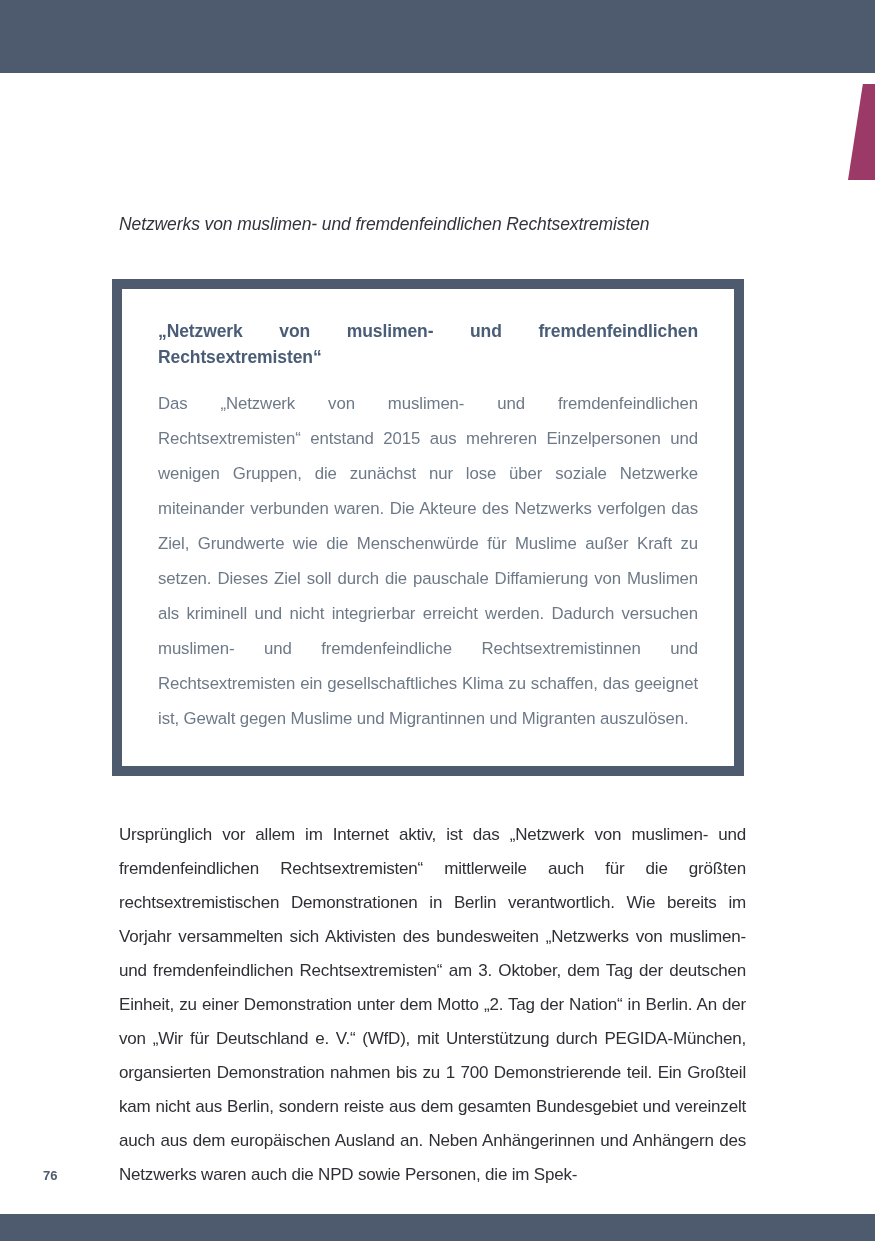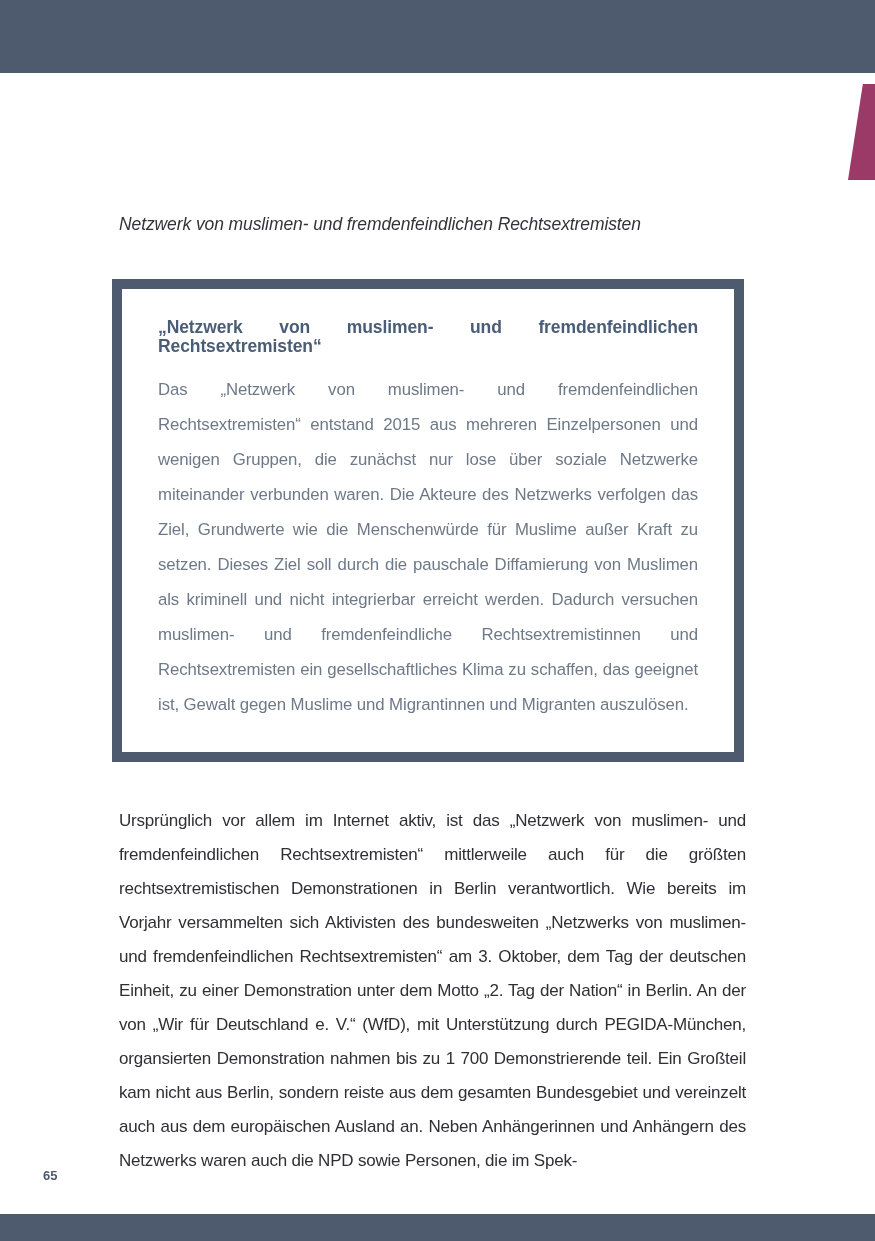--- a/index.html
+++ b/index.html
@@ -41,21 +41,21 @@
   .callout{
     margin-top:44px;margin-left:-7px;
     width:632px;
     border:10px solid var(--box-border);
     background:#ffffff;
     padding:29px 36px 30px 36px;
   }
   .callout-title{
     font-size:17.5px;font-weight:700;
     color:var(--box-title-text);
-    line-height:19px;
+    line-height:26px;
     text-align:justify;
     letter-spacing:-0.1px;
   }
   .callout-body{
     margin-top:16px;
     font-size:16.8px;
     color:var(--box-body-text);
     line-height:35px;
     text-align:justify;
     letter-spacing:-0.1px;
@@ -78,25 +78,25 @@
     background:var(--bar);
   }
 </style>
 </head>
 <body>
 
 <div class="top-bar"></div>
 <div class="accent-ribbon"></div>
 
 <main class="content">
-  <h2 class="section-heading">Netzwerk von muslimen- und fremdenfeindlichen Rechtsextremisten</h2>
+  <h2 class="section-heading">Netzwerks von muslimen- und fremdenfeindlichen Rechtsextremisten</h2>
 
   <section class="callout">
     <h3 class="callout-title">„Netzwerk von muslimen- und fremdenfeindlichen Rechtsextremisten“</h3>
     <p class="callout-body">Das „Netzwerk von muslimen- und fremdenfeindlichen Rechtsextremisten“ entstand 2015 aus mehreren Einzelpersonen und wenigen Gruppen, die zunächst nur lose über soziale Netzwerke miteinander verbunden waren. Die Akteure des Netzwerks verfolgen das Ziel, Grundwerte wie die Menschenwürde für Muslime außer Kraft zu setzen. Dieses Ziel soll durch die pauschale Diffamierung von Muslimen als kriminell und nicht integrierbar erreicht werden. Dadurch versuchen muslimen- und fremdenfeindliche Rechtsextremistinnen und Rechtsextremisten ein gesellschaftliches Klima zu schaffen, das geeignet ist, Gewalt gegen Muslime und Migrantinnen und Migranten auszulösen.</p>
   </section>
 
   <p class="body-paragraph">Ursprünglich vor allem im Internet aktiv, ist das „Netzwerk von muslimen- und fremdenfeindlichen Rechtsextremisten“ mittlerweile auch für die größten rechtsextremistischen Demonstrationen in Berlin verantwortlich. Wie bereits im Vorjahr versammelten sich Aktivisten des bundesweiten „Netzwerks von muslimen- und fremdenfeindlichen Rechtsextremisten“ am 3. Oktober, dem Tag der deutschen Einheit, zu einer Demonstration unter dem Motto „2. Tag der Nation“ in Berlin. An der von „Wir für Deutschland e. V.“ (WfD), mit Unterstützung durch PEGIDA-München, organsierten Demonstration nahmen bis zu 1 700 Demonstrierende teil. Ein Großteil kam nicht aus Berlin, sondern reiste aus dem gesamten Bundesgebiet und vereinzelt auch aus dem europäischen Ausland an. Neben Anhängerinnen und Anhängern des Netzwerks waren auch die NPD sowie Personen, die im Spek-</p>
 </main>
 
-<div class="page-number">65</div>
+<div class="page-number">76</div>
 
 <div class="bottom-bar"></div>
 
 </body></html>

